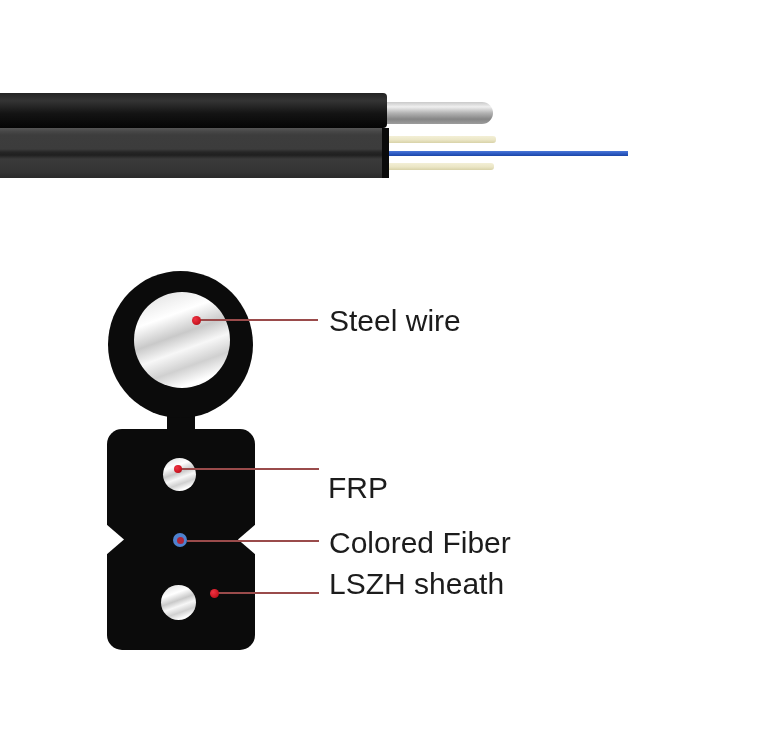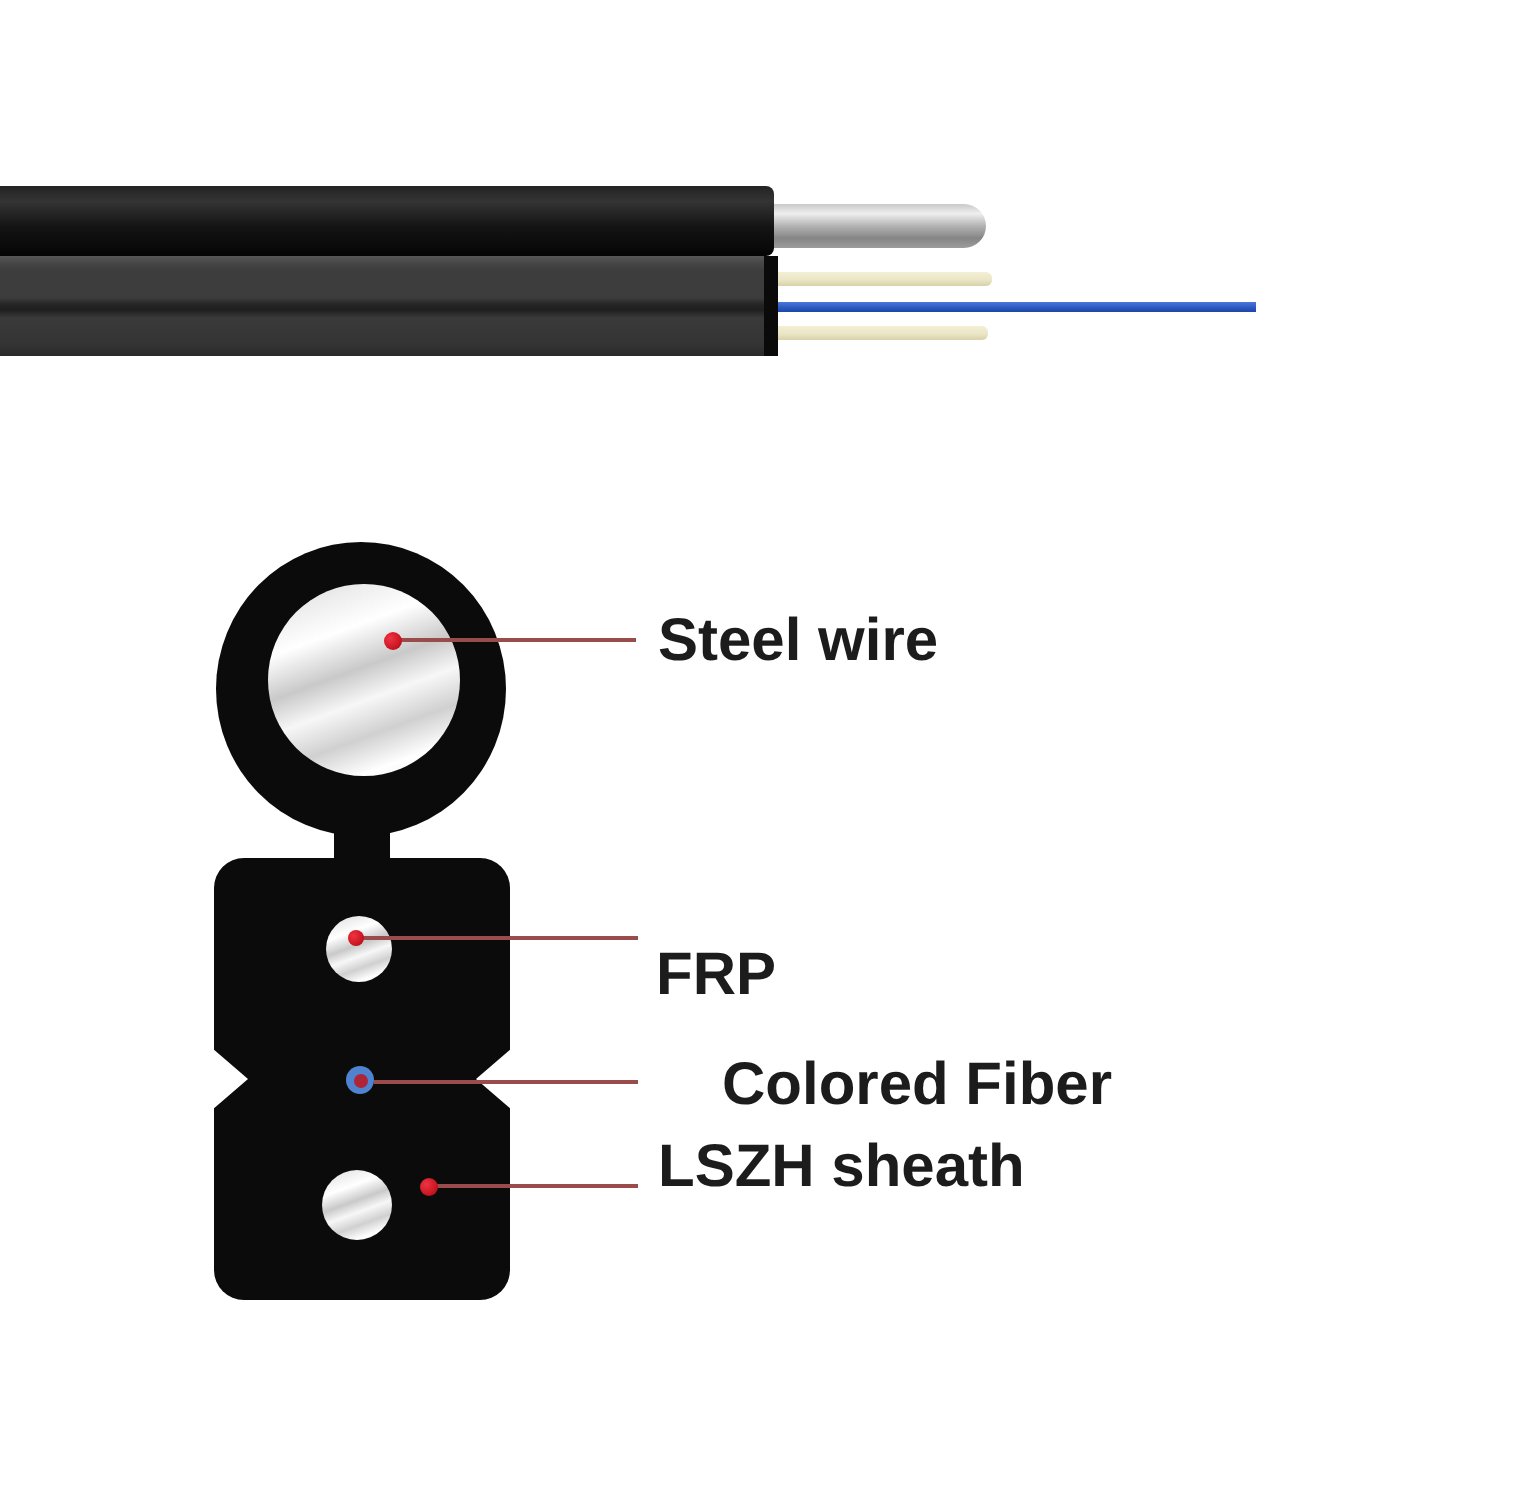--- a/index.html
+++ b/index.html
@@ -102,32 +102,31 @@
   }
   .leader{
     height:2px;
     background:var(--leader-line-red,#9a4b4b);
     z-index:5;
   }
   .ann-label{
     color:#1c1c1c;font-size:30px;line-height:1;white-space:nowrap;
     transform:translateY(-50%);
     z-index:5;
-    font-weight:bold;
   }
   .dot-steel{left:192px;top:316px;width:9px;height:9px;}
   .line-steel{left:196px;top:319px;width:122px;}
   .label-steel{left:329px;top:321px;}
 
   .dot-frp{left:174px;top:465px;width:8px;height:8px;}
   .line-frp{left:178px;top:468px;width:141px;}
   .label-frp{left:328px;top:488px;}
 
   .line-fiber{left:187px;top:540px;width:132px;}
-  .label-fiber{left:329px;top:543px;margin-left:32px;}
+  .label-fiber{left:329px;top:543px;}
 
   .dot-lszh{left:210px;top:589px;width:9px;height:9px;}
   .line-lszh{left:214px;top:592px;width:105px;}
   .label-lszh{left:329px;top:584px;}
 </style>
 </head>
 <body>
 
 <div>
 

